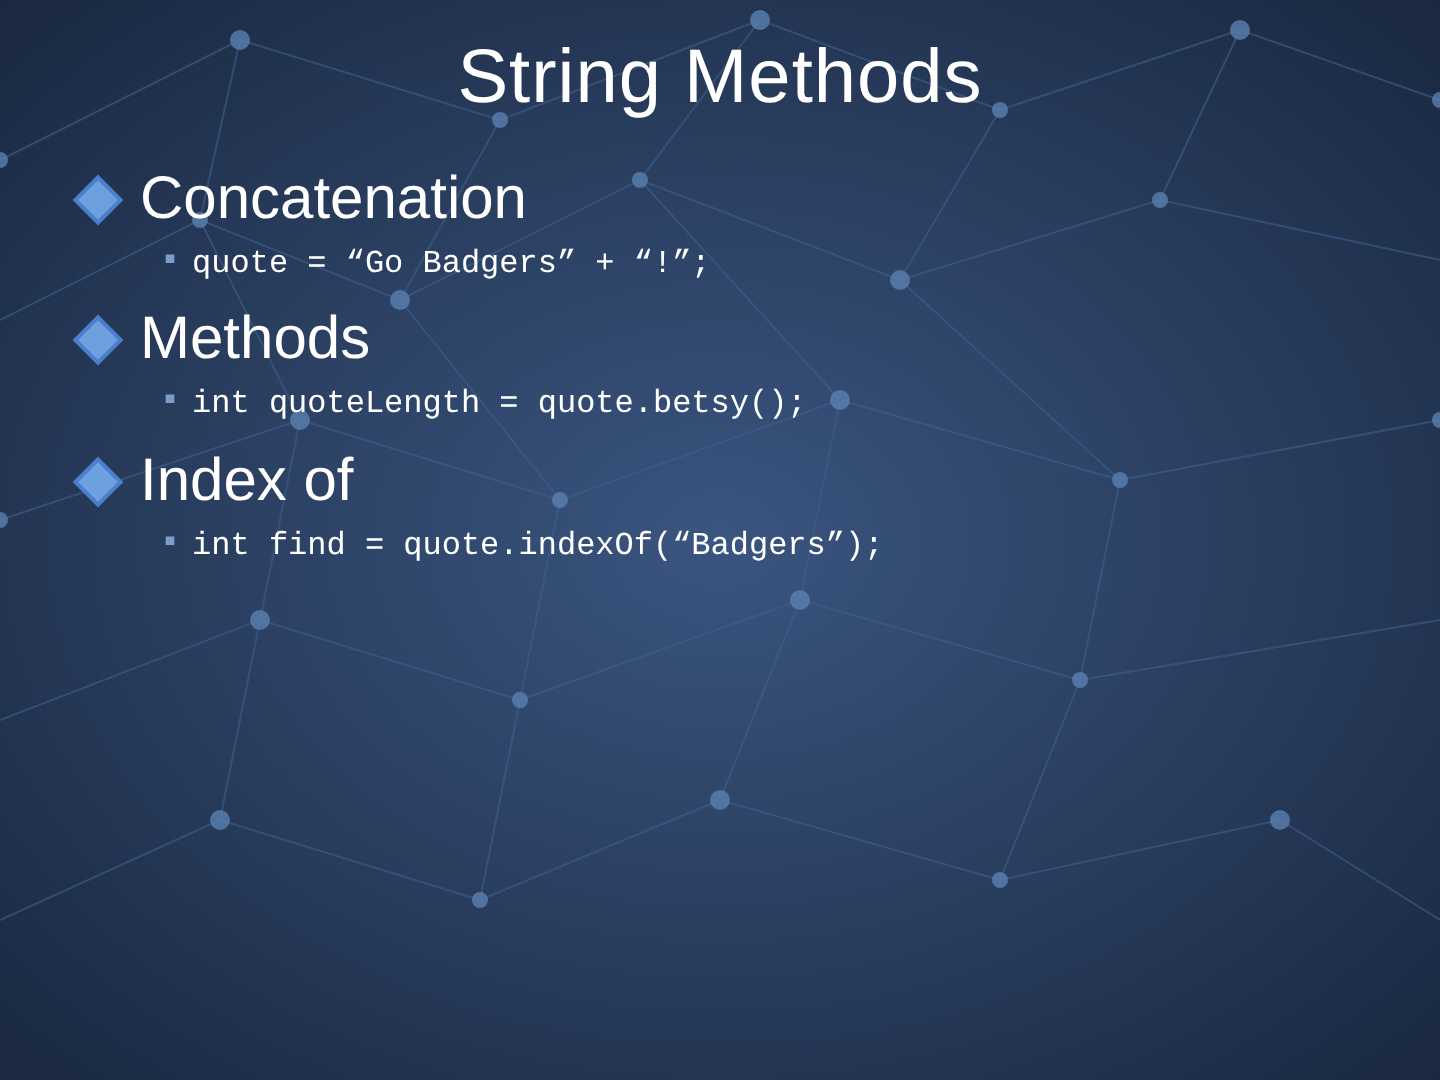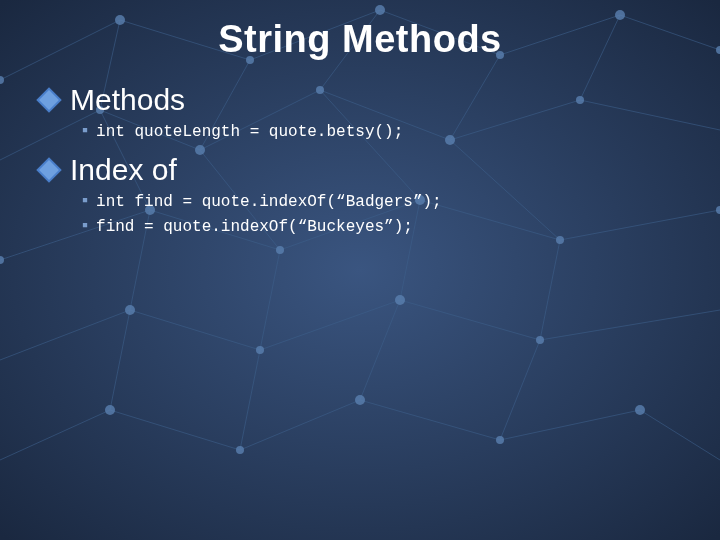--- a/index.html
+++ b/index.html
@@ -24,21 +24,21 @@
 
     .content {
       position: relative;
       z-index: 1;
       padding: 18px 40px 20px 40px;
       color: #ffffff;
     }
 
     .slide-title {
       font-size: 38px;
-      font-weight: bold;
+      font-weight: normal;
       color: #ffffff;
       text-align: center;
       margin-bottom: 22px;
       letter-spacing: 0.5px;
     }
 
     .section {
       margin-bottom: 10px;
     }
 
@@ -193,20 +193,31 @@
     <circle cx="0" cy="80" r="4"></circle>
     <circle cx="720" cy="50" r="4"></circle>
     <circle cx="0" cy="260" r="4"></circle>
     <circle cx="720" cy="210" r="4"></circle>
   </g>
 </svg>
 
 <div class="content">
   <h1 class="slide-title">String Methods</h1>
 
+  <div class="section">
+    <div class="section-heading">
+      <span class="bullet-diamond"></span>
+      <span class="section-heading-text">Concatenation</span>
+    </div>
+    <ul class="bullet-list">
+      <li>
+        <span class="code-text">quote = “Go Badgers” + “!”;</span>
+      </li>
+    </ul>
+  </div>
 
   <div class="section">
     <div class="section-heading">
       <span class="bullet-diamond"></span>
       <span class="section-heading-text">Methods</span>
     </div>
     <ul class="bullet-list">
       <li>
         <span class="code-text">int quoteLength = quote.betsy();</span>
       </li>
@@ -215,21 +226,18 @@
 
   <div class="section">
     <div class="section-heading">
       <span class="bullet-diamond"></span>
       <span class="section-heading-text">Index of</span>
     </div>
     <ul class="bullet-list">
       <li>
         <span class="code-text">int find = quote.indexOf(“Badgers”);</span>
       </li>
-      <li>
-        <span class="code-text">find = quote.indexOf(“Buckeyes”);</span>
-      </li>
     </ul>
   </div>
 
   <div class="section">
   </div>
 </div>
 
 </body></html>

